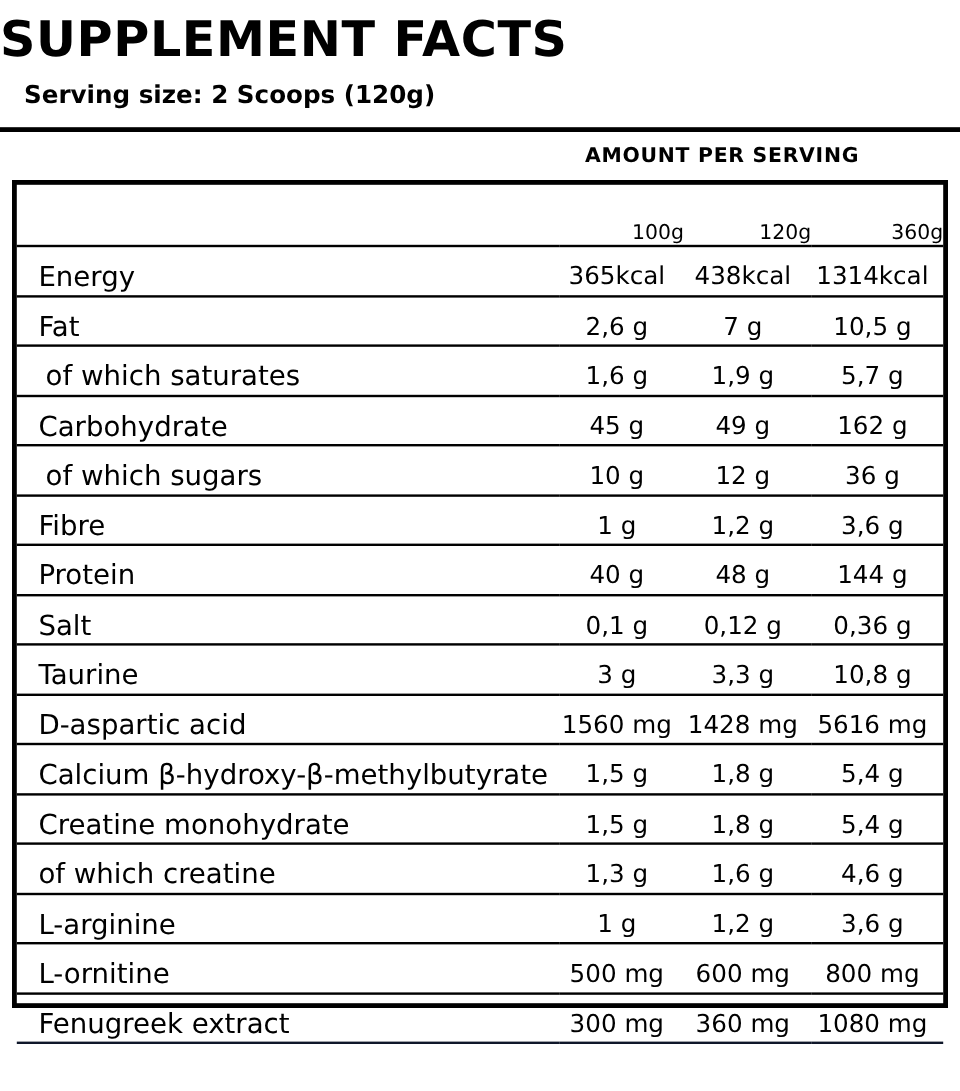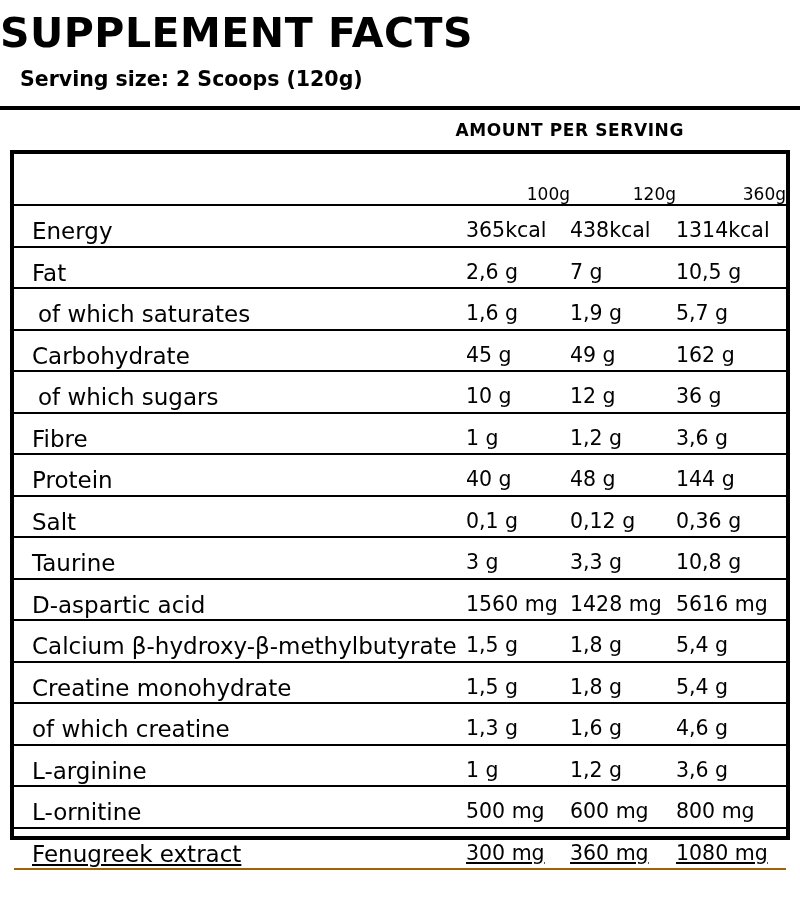--- a/index.html
+++ b/index.html
@@ -47,21 +47,21 @@
   .aps-row {
     height: 40px;
     display: flex;
     align-items: center;
     justify-content: flex-end;
   }
   .aps-label {
     font-size: 17px;
     font-weight: bold;
     letter-spacing: 0.6px;
-    padding-right: 116px;
+    padding-right: 84px;
   }
   .table-box {
     margin: 0 10px 0 10px;
     border: 4px solid #000;
     border-bottom-width: 4px;
     height: 690px;
     box-sizing: border-box;
     position: relative;
   }
   table.facts {
@@ -97,28 +97,27 @@
   tr.data-row td.name {
     text-align: left;
     padding-left: 18px;
     padding-bottom: 1px;
   }
   tr.data-row td.name.indent {
     padding-left: 24px;
     margin-top: 16px;
   }
   tr.data-row td.val {
-    text-align: left;
+    text-align: center;
     font-size: 20.5px;
     padding-right: 8px;
     padding-bottom: 3px;
   }
   tr.last-row td {
-    border-bottom: 2px solid #a16207;
-    text-decoration: underline;
+    border-bottom: 2px solid #0f172a;
   }
   .spacer-row td {
     height: 60px;
     border: none;
   }
 </style>
 </head>
 <body>
 
 <div class="panel">

